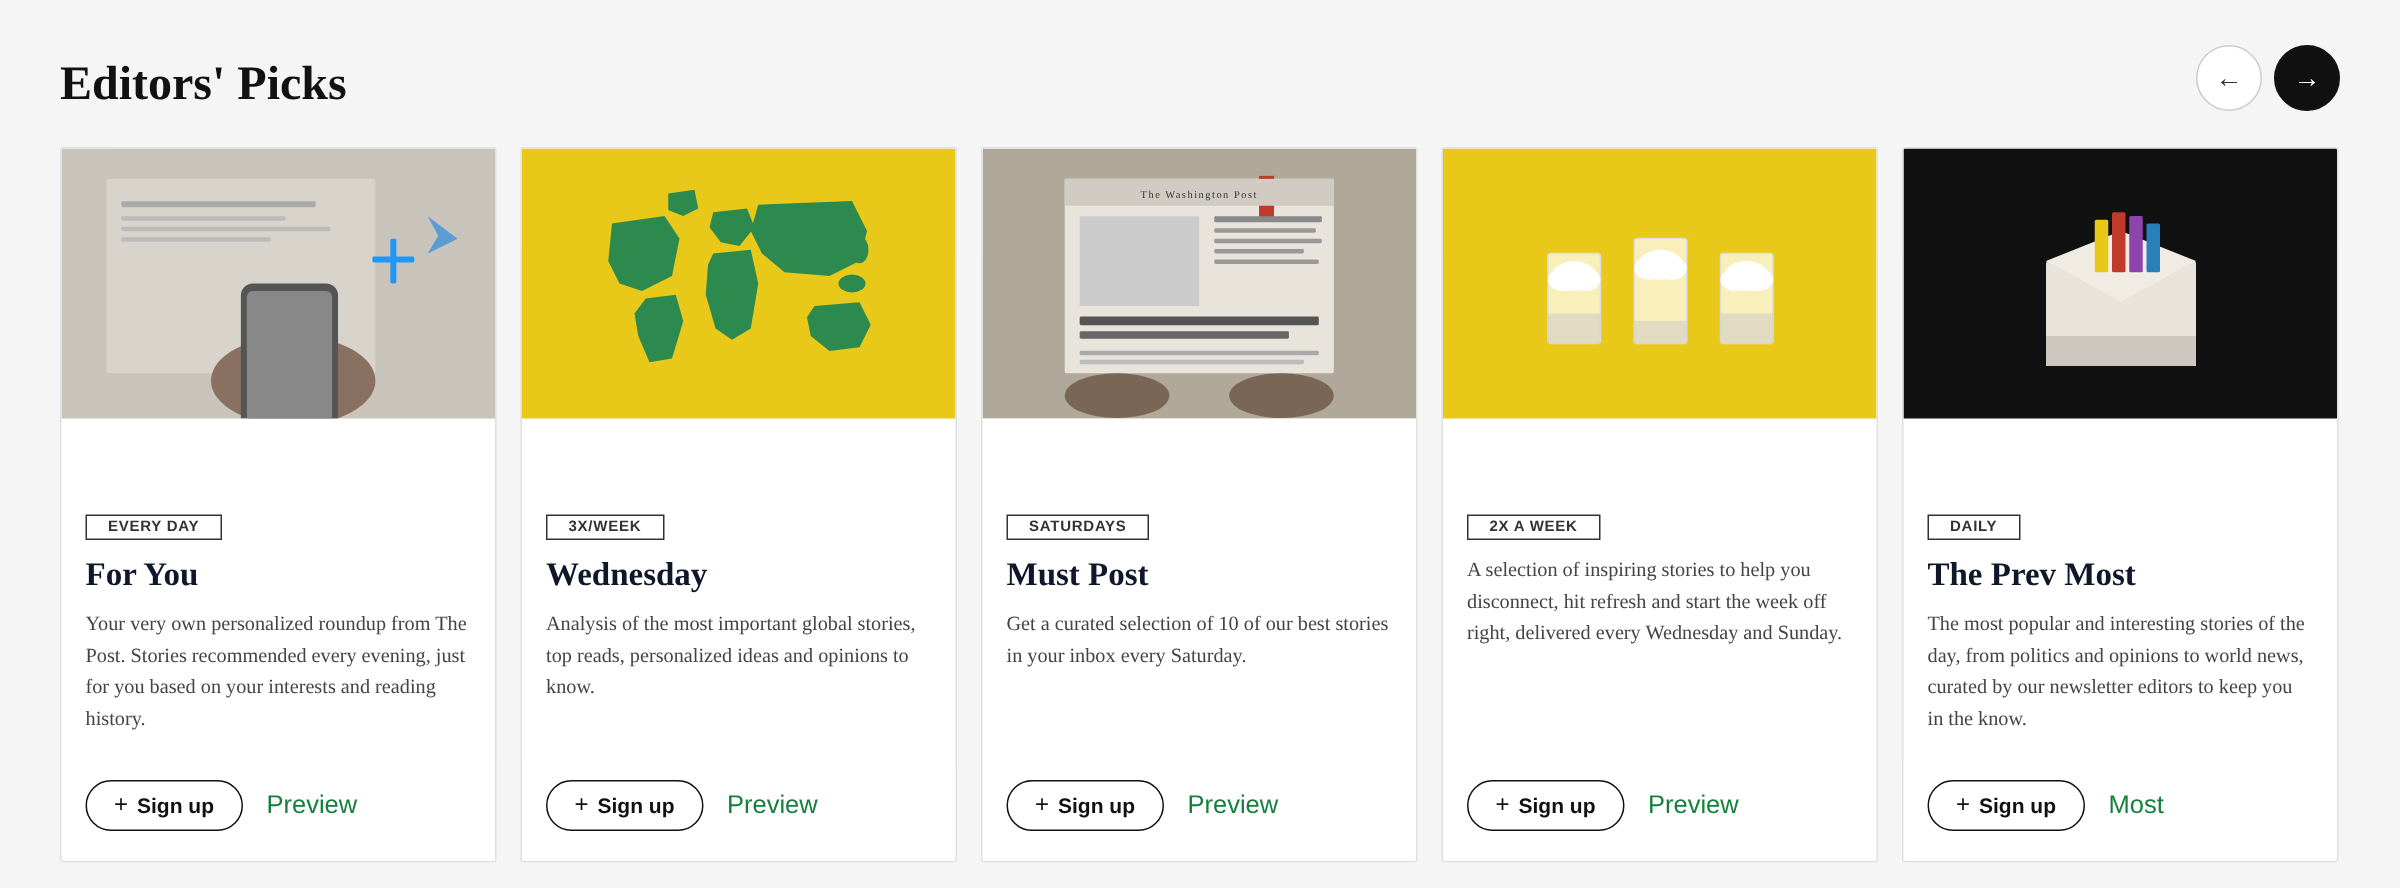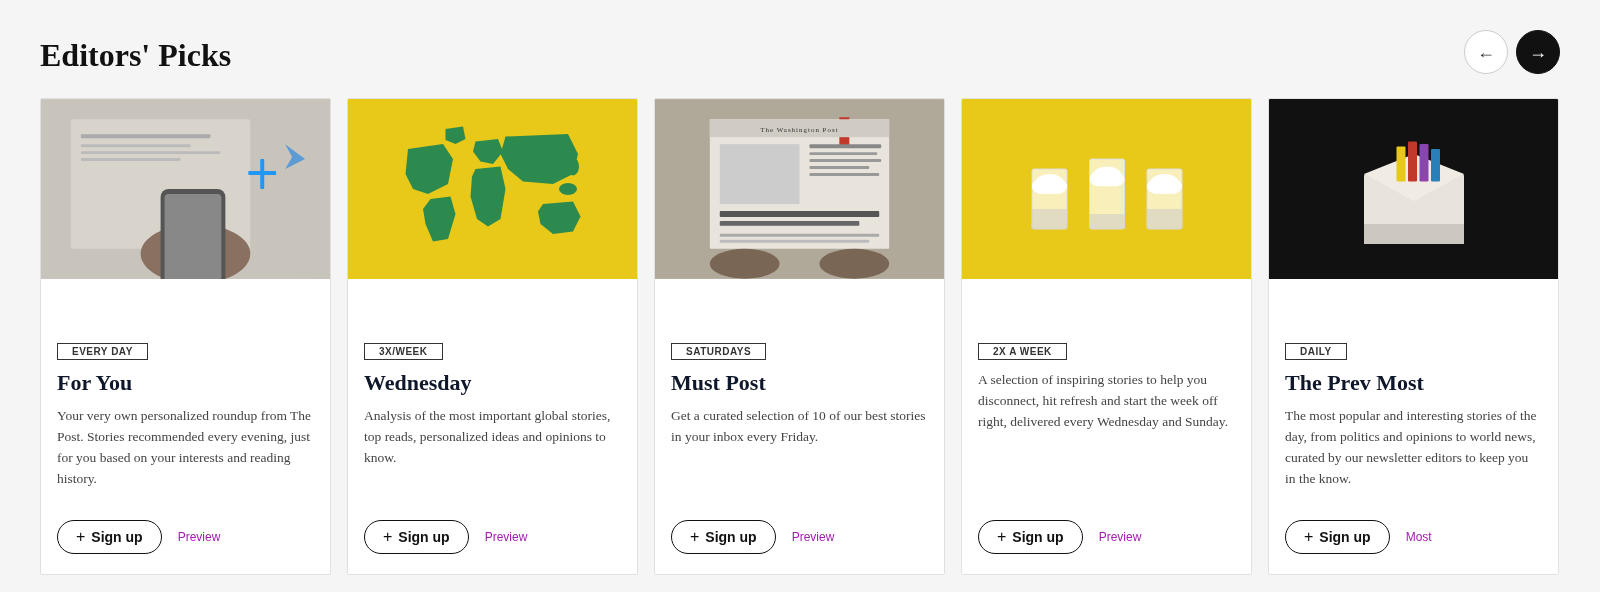--- a/index.html
+++ b/index.html
@@ -174,22 +174,22 @@
       font-family: Arial, sans-serif;
       color: #111;
       white-space: nowrap;
     }
     .plus-icon {
       font-size: 16px;
       font-weight: 400;
       line-height: 1;
     }
     .preview-link {
-      font-size: 12px;
-      color: #a21caf;
+      font-size: 17px;
+      color: #15803d;
       font-family: Arial, sans-serif;
       cursor: pointer;
       text-decoration: none;
       font-weight: 500;
     }
     
     .world-map-svg {
       width: 230px;
       height: 140px;
     }
@@ -327,21 +327,21 @@
           <rect x="65" y="135" width="160" height="3" fill="#aaa" rx="1"></rect>
           <rect x="65" y="141" width="150" height="3" fill="#bbb" rx="1"></rect>
 
           <ellipse cx="90" cy="165" rx="35" ry="15" fill="#7a6655"></ellipse>
           <ellipse cx="200" cy="165" rx="35" ry="15" fill="#7a6655"></ellipse>
         </svg>
       </div>
       <div class="card-body">
         <span class="frequency-badge">SATURDAYS</span>
         <h2 class="card-title">Must Post</h2>
-        <p class="card-description">Get a curated selection of 10 of our best stories in your inbox every Friday.</p>
+        <p class="card-description">Get a curated selection of 10 of our best stories in your inbox every Saturday.</p>
         <div class="card-actions">
           <button class="signup-btn">
             <span class="plus-icon">+</span>
             <span>Sign up</span>
           </button>
           <a class="preview-link">Preview</a>
         </div>
       </div>
     </div>
 

